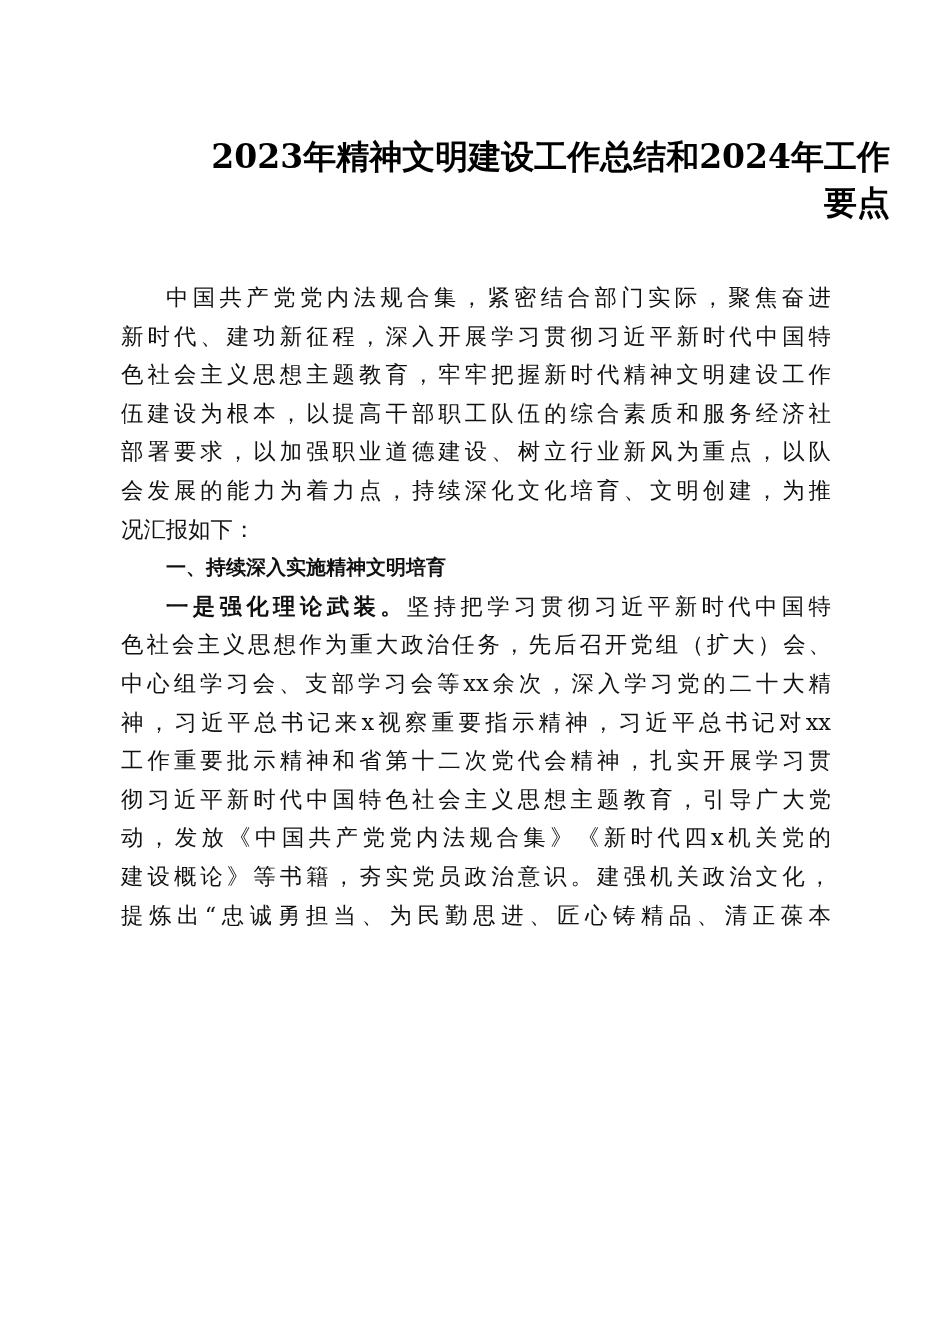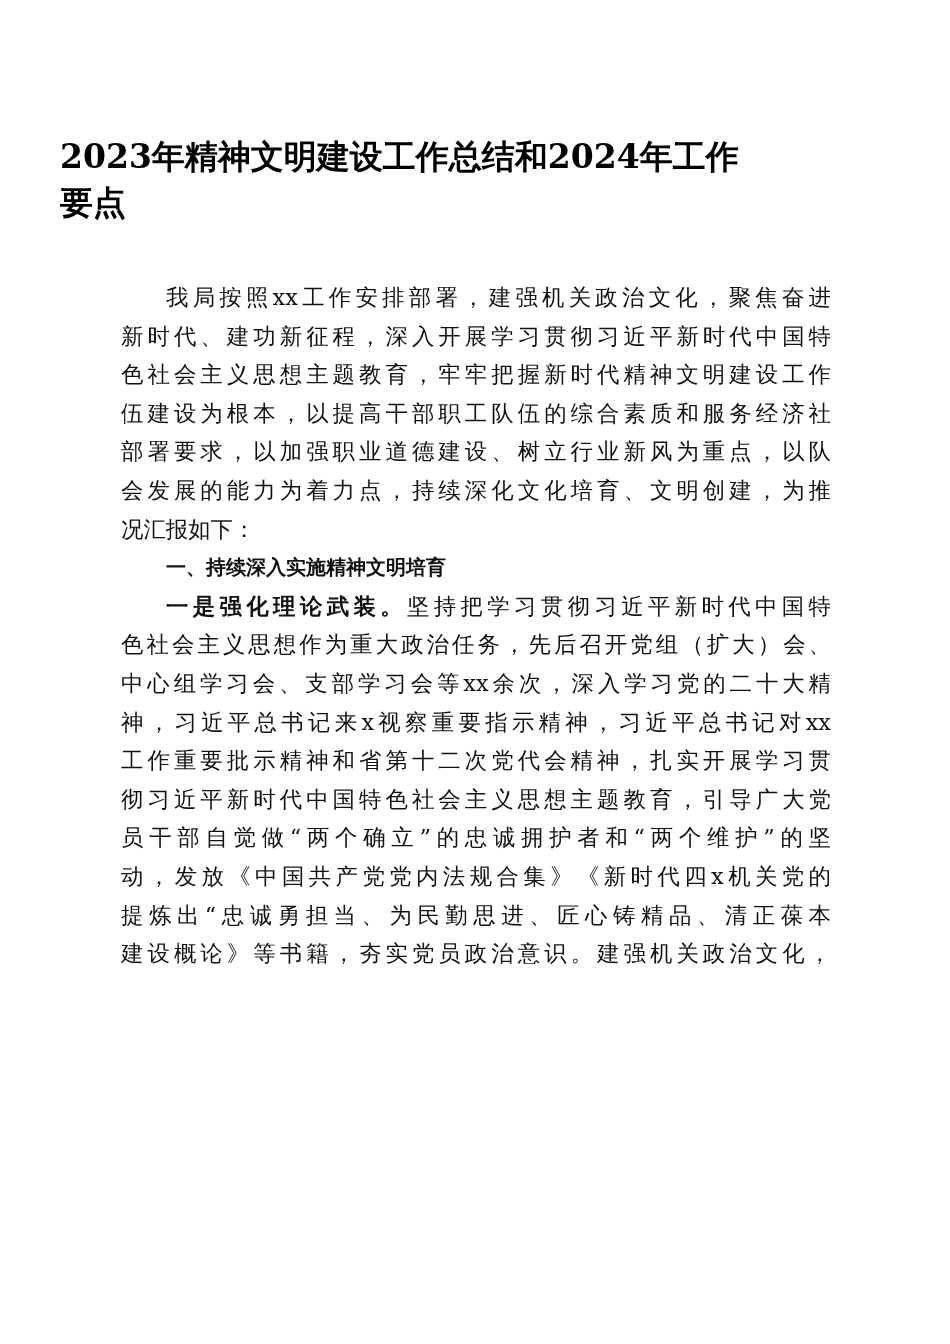--- a/index.html
+++ b/index.html
@@ -1,20 +1,20 @@
 <!DOCTYPE html>
 <html><head>
 <meta charset="utf-8">
 <style>
   html, body { margin: 0; padding: 0; background: #ffffff; }
   body { width: 950px; height: 1344px; position: relative; overflow: hidden; }
   .page { position: absolute; left: 0; top: 0; width: 950px; height: 1344px; background: #fff; }
   .title {
     position: absolute; left: 60px; width: 830px; top: 134px;
-    text-align: left;
+    text-align: right;
     font-family: "DejaVu Serif", "Liberation Serif", serif;
     font-weight: bold; font-size: 33px; line-height: 46px; color: #000;
     letter-spacing: 0px;
   }
   .body {
     position: absolute; left: 121px; top: 278px; width: 710px;
     font-family: "DejaVu Serif", "Liberation Serif", serif;
     font-size: 22.4px; color: #111; line-height: 38.6px;
   }
   .line { display: block; white-space: nowrap; height: 38.6px; text-align: justify; text-align-last: justify; }
@@ -26,34 +26,33 @@
 </head>
 <body>
 
 <div class="page">
   <div class="title">
     <div>2023年精神文明建设工作总结和2024年工作</div>
     <div>要点</div>
   </div>
 
   <div class="body">
-    <span class="line indent">我局按照xx工作安排部署，建强机关政治文化，聚焦奋进</span>
+    <span class="line indent">中国共产党党内法规合集，紧密结合部门实际，聚焦奋进</span>
     <span class="line">新时代、建功新征程，深入开展学习贯彻习近平新时代中国特</span>
     <span class="line">色社会主义思想主题教育，牢牢把握新时代精神文明建设工作</span>
     <span class="line">伍建设为根本，以提高干部职工队伍的综合素质和服务经济社</span>
     <span class="line">部署要求，以加强职业道德建设、树立行业新风为重点，以队</span>
     <span class="line">会发展的能力为着力点，持续深化文化培育、文明创建，为推</span>
     <span class="line last">况汇报如下：</span>
 
     <span class="line indent heading1">一、持续深入实施精神文明培育</span>
 
     <span class="line indent"><span class="lead">一是强化理论武装。</span><span>坚持把学习贯彻习近平新时代中国特</span></span>
     <span class="line">色社会主义思想作为重大政治任务，先后召开党组（扩大）会、</span>
     <span class="line">中心组学习会、支部学习会等xx余次，深入学习党的二十大精</span>
     <span class="line">神，习近平总书记来x视察重要指示精神，习近平总书记对xx</span>
     <span class="line">工作重要批示精神和省第十二次党代会精神，扎实开展学习贯</span>
     <span class="line">彻习近平新时代中国特色社会主义思想主题教育，引导广大党</span>
-    <span class="line">员干部自觉做“两个确立”的忠诚拥护者和“两个维护”的坚</span>
     <span class="line">动，发放《中国共产党党内法规合集》《新时代四x机关党的</span>
+    <span class="line">建设概论》等书籍，夯实党员政治意识。建强机关政治文化，</span>
     <span class="line">提炼出“忠诚勇担当、为民勤思进、匠心铸精品、清正葆本</span>
-    <span class="line">建设概论》等书籍，夯实党员政治意识。建强机关政治文化，</span>
   </div>
 </div>
 
 </body></html>

